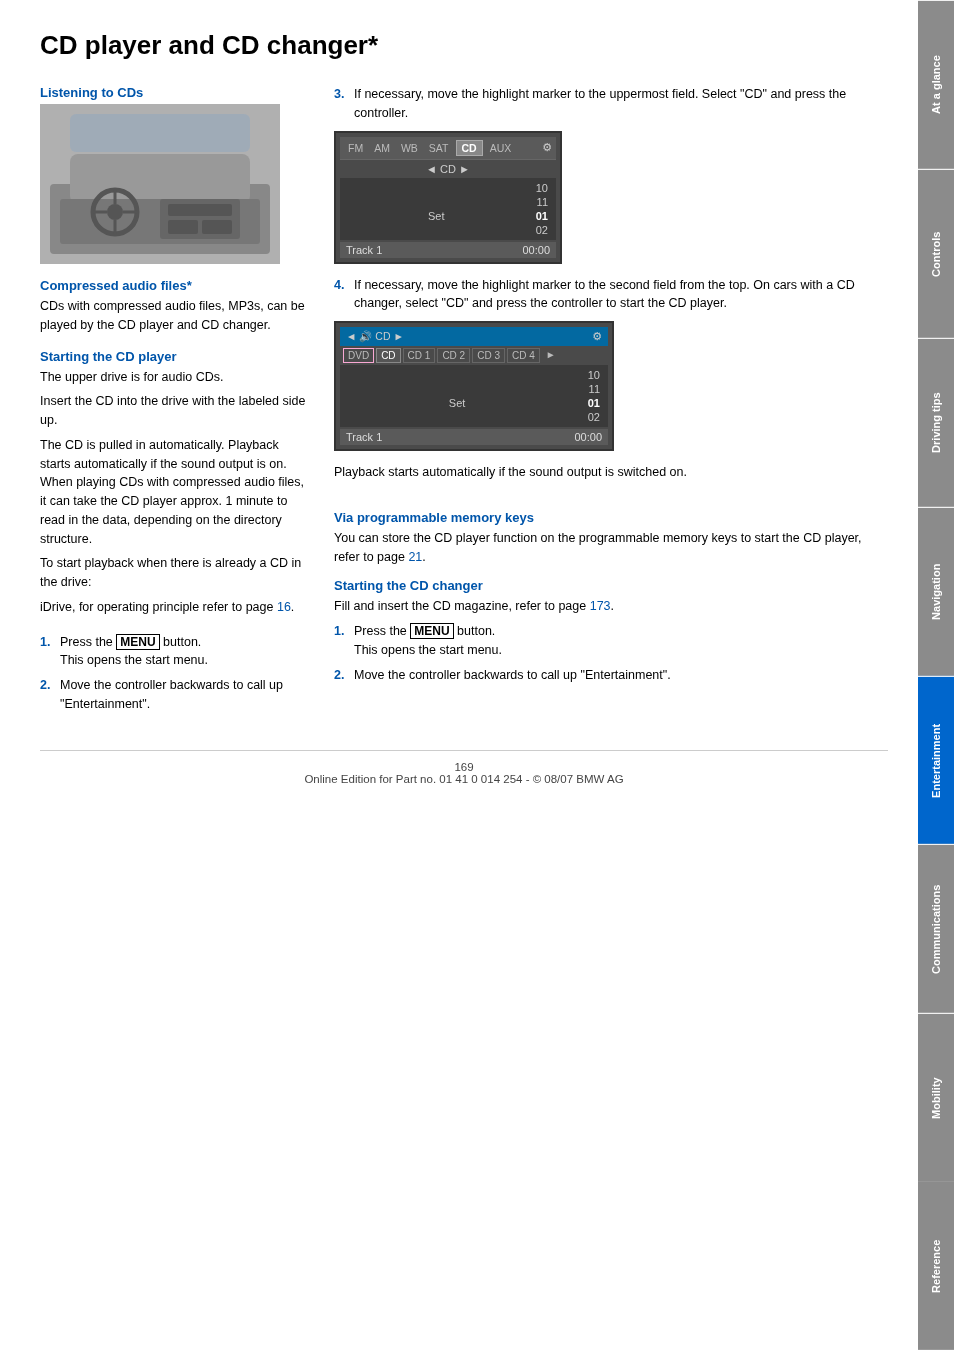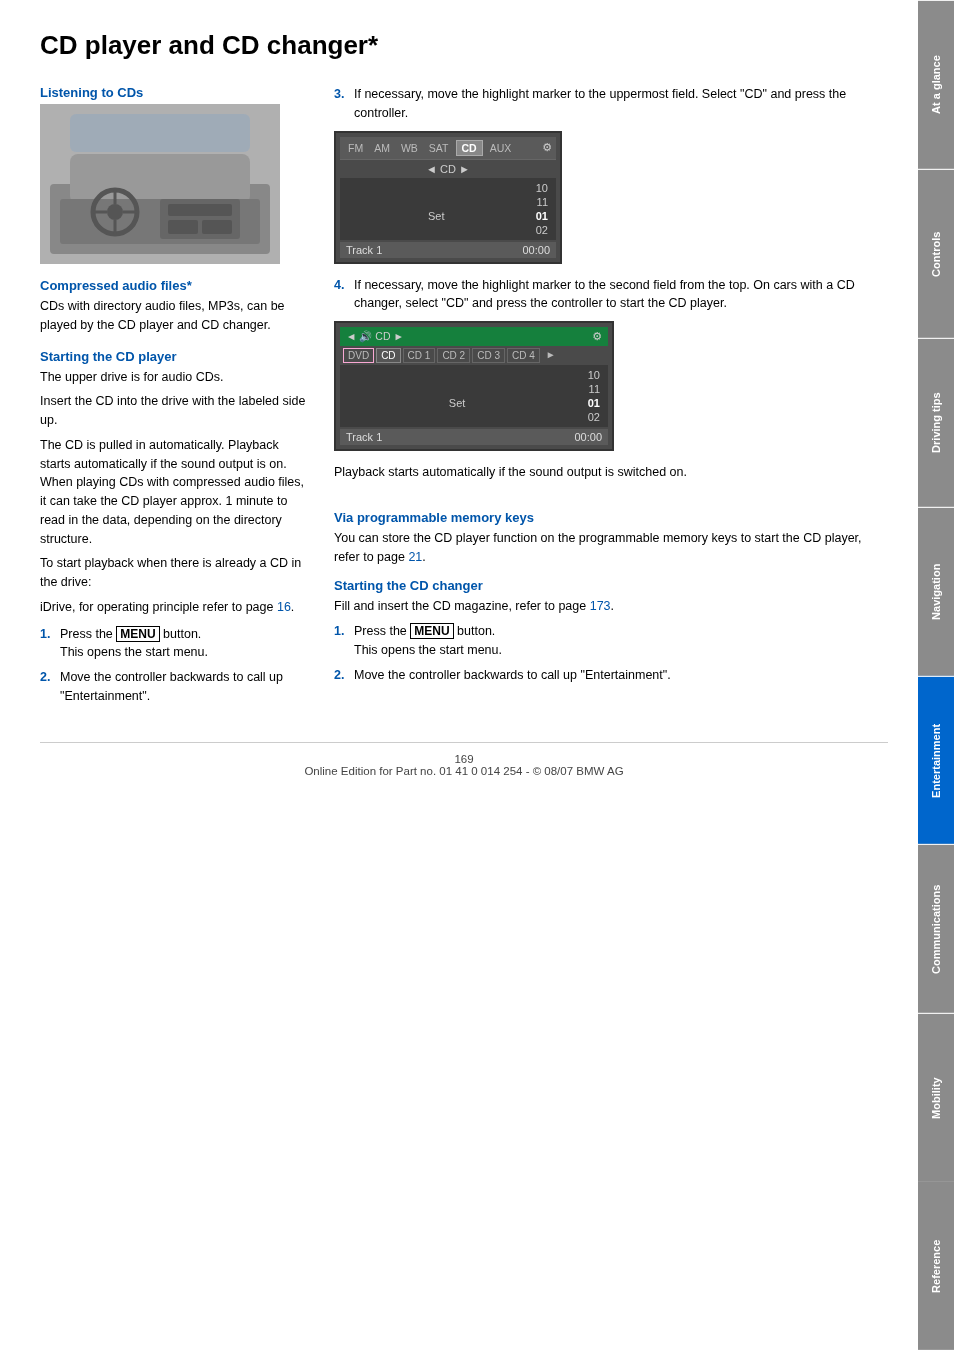--- a/index.html
+++ b/index.html
@@ -163,21 +163,21 @@
       font-size: 11.5px;
       color: #444;
       margin-top: 30px;
       border-top: 1px solid #ccc;
       padding-top: 10px;
     }
 
     
     .idrive-note {
       font-size: 12.5px;
-      margin-bottom: 8px;
+      margin-bottom: 16px;
     }
   </style>
 </head>
 <body>
 
 <div class="sidebar">
   <div class="sidebar-tab">
     <span>At a glance</span>
   </div>
   <div class="sidebar-tab">
@@ -234,21 +234,21 @@
           <rect x="128" y="116" width="30" height="14" rx="2" fill="#555"></rect>
           <rect x="162" y="116" width="30" height="14" rx="2" fill="#555"></rect>
 
           <rect x="30" y="10" width="180" height="38" rx="6" fill="#9ab" opacity="0.7"></rect>
 
           <text x="120" y="75" text-anchor="middle" font-size="9" fill="#ccc"></text>
         </svg>
       </div>
 
       <h2 class="section-heading">Compressed audio files*</h2>
-      <p>CDs with directory audio files, MP3s, can be played by the CD player and CD changer.</p>
+      <p>CDs with compressed audio files, MP3s, can be played by the CD player and CD changer.</p>
 
       <h2 class="section-heading">Starting the CD player</h2>
       <p>The upper drive is for audio CDs.</p>
       <p>Insert the CD into the drive with the labeled side up.</p>
       <p>The CD is pulled in automatically. Playback starts automatically if the sound output is on. When playing CDs with compressed audio files, it can take the CD player approx. 1 minute to read in the data, depending on the directory structure.</p>
       <p>To start playback when there is already a CD in the drive:</p>
 
       <p class="idrive-note">
         <span>iDrive, for operating principle refer to page</span>
         <a class="link">16</a><span>.</span>
@@ -316,21 +316,21 @@
         </div>
       </div>
 
       <div class="step" style="margin-bottom:8px;">
         <span class="step-number">4.</span>
         <span>If necessary, move the highlight marker to the second field from the top. On cars with a CD changer, select "CD" and press the controller to start the CD player.</span>
       </div>
 
       <div class="screen-mockup2">
 
-        <div style="display:flex;background:#15803d;padding:3px 6px;align-items:center;justify-content:space-between;">
+        <div style="display:flex;background:#0369a1;padding:3px 6px;align-items:center;justify-content:space-between;">
           <span style="color:#ccc;font-size:10.5px;">◄ 🔊 CD ►</span>
           <span style="color:#ccc;font-size:11px;">⚙</span>
         </div>
 
         <div style="display:flex;background:#4a4a4a;padding:2px 3px;gap:2px;flex-wrap:nowrap;">
           <span style="color:#bbb;font-size:10px;padding:1px 4px;border:1px solid #f9a8d4;">DVD</span>
           <span style="color:#fff;font-size:10px;padding:1px 4px;background:#555;border:1px solid #888;">CD</span>
           <span style="color:#bbb;font-size:10px;padding:1px 4px;border:1px solid #666;text-align:center;">CD 1</span>
           <span style="color:#bbb;font-size:10px;padding:1px 4px;border:1px solid #666;">CD 2</span>
           <span style="color:#bbb;font-size:10px;padding:1px 4px;border:1px solid #666;">CD 3</span>

